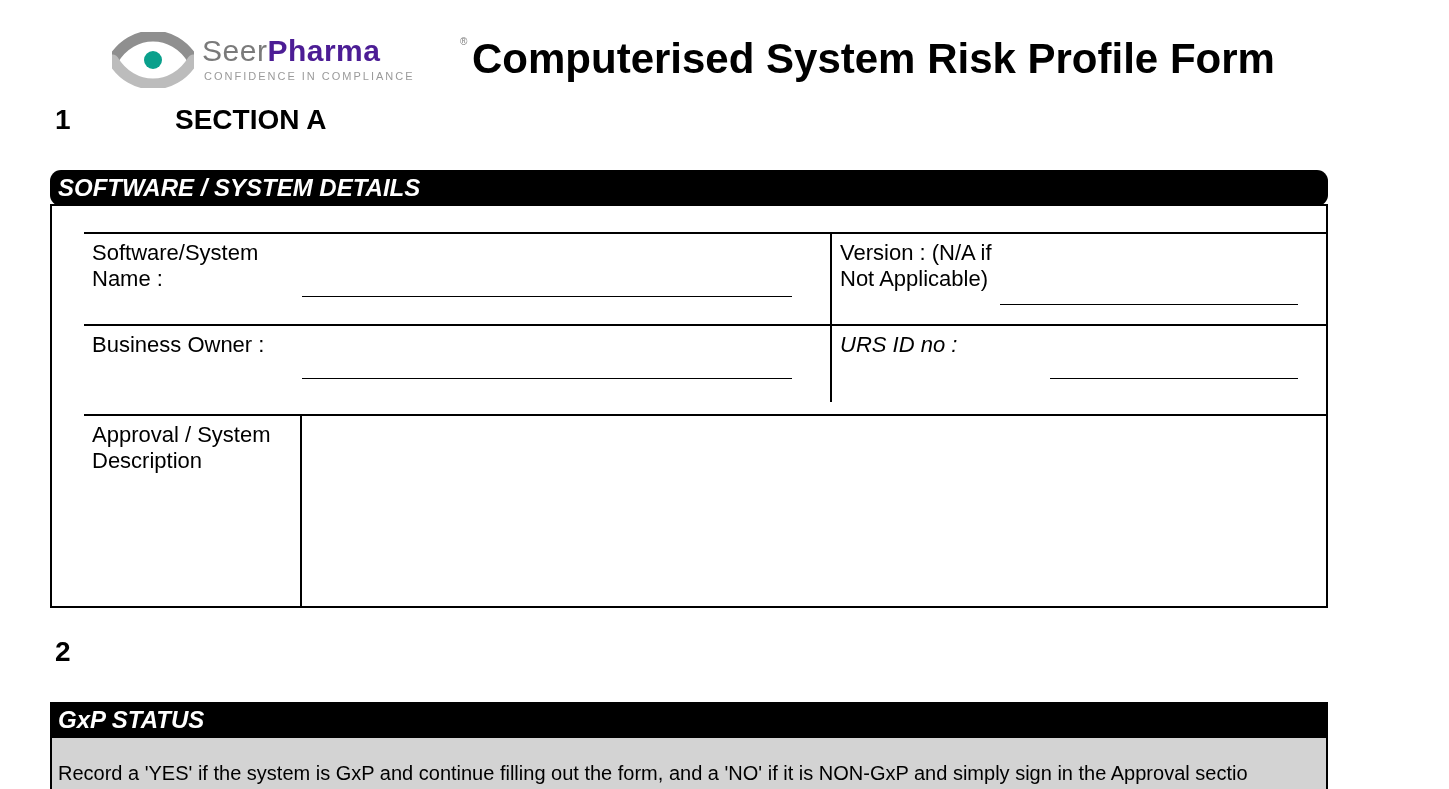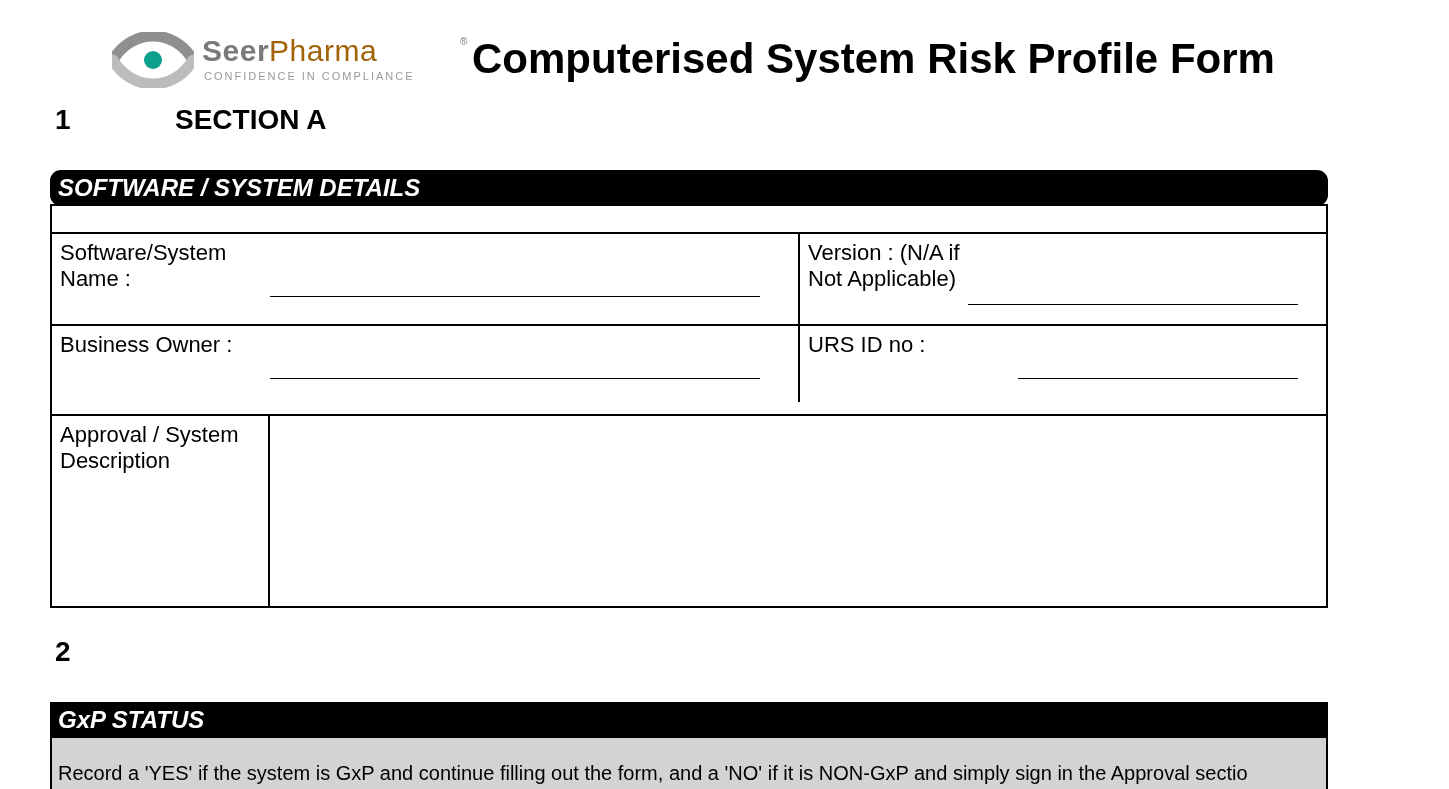--- a/index.html
+++ b/index.html
@@ -34,22 +34,22 @@
     left: 0;
     top: 4px;
   }
   .logo-word {
     position: absolute;
     left: 90px;
     top: 6px;
     font-size: 30px;
     letter-spacing: 0.5px;
   }
-  .logo-word .seer   { color:#7a7a7a; font-weight:700; }
-  .logo-word .pharma { color:#a16207; font-weight:400; }
+  .logo-word .seer   { color:#7a7a7a; font-weight:400; }
+  .logo-word .pharma { color:#4c1d95; font-weight:700; }
   .logo-reg {
     position:absolute;
     left: 348px;
     top: 8px;
     font-size: 10px;
     color:#7a7a7a;
   }
   .logo-tag {
     position:absolute;
     left: 92px;
@@ -97,20 +97,21 @@
   .bar2 { top: 702px; }
 
   
   .tbl {
     position: absolute;
     left: 50px;
     top: 204px;
     width: 1278px;
     border: 2px solid #000;
     box-sizing: border-box;
+    padding-left: 32px;
   }
   .tbl .spacer-row {
     height: 26px;
     border-bottom: 2px solid #000;
   }
   .tbl .row2 {
     display: flex;
     border-bottom: 2px solid #000;
   }
   .tbl .row2 .left {
@@ -122,21 +123,21 @@
   }
   .tbl .row2 .right {
     flex: 1;
     padding: 6px 8px;
     font-size: 22px;
     box-sizing: border-box;
   }
   .tbl .row2.r1 .left  { height: 90px; }
   .tbl .row2.r1 .right { height: 84px; }
   .tbl .row2.r2 .left  { height: 76px; }
-  .tbl .row2.r2 .right { height: 88px; }
+  .tbl .row2.r2 .right { height: 88px; font-style: italic; }
 
   .cell-flex {
     display: flex;
     align-items: flex-start;
   }
   .cell-label {
     width: 210px;
   }
   .cell-label.narrow { width: 160px; }
   .underline-field {

